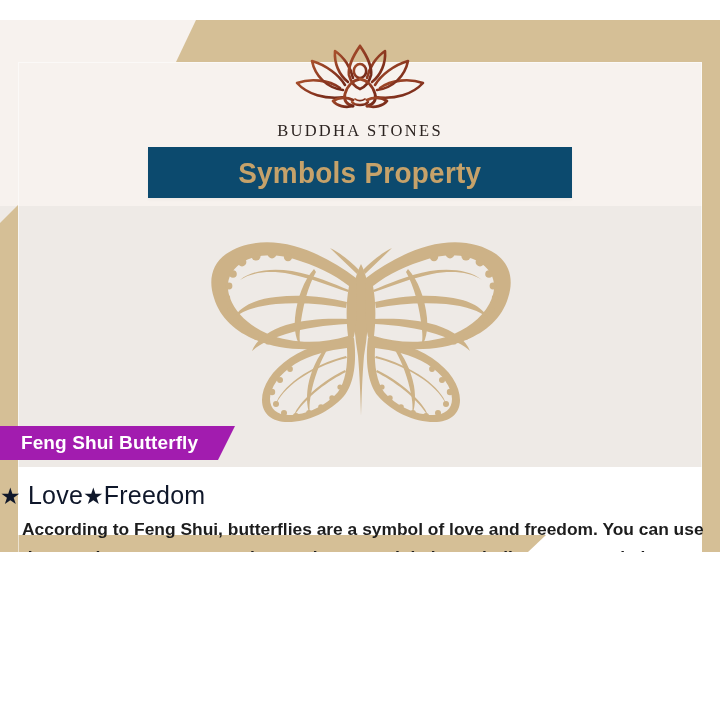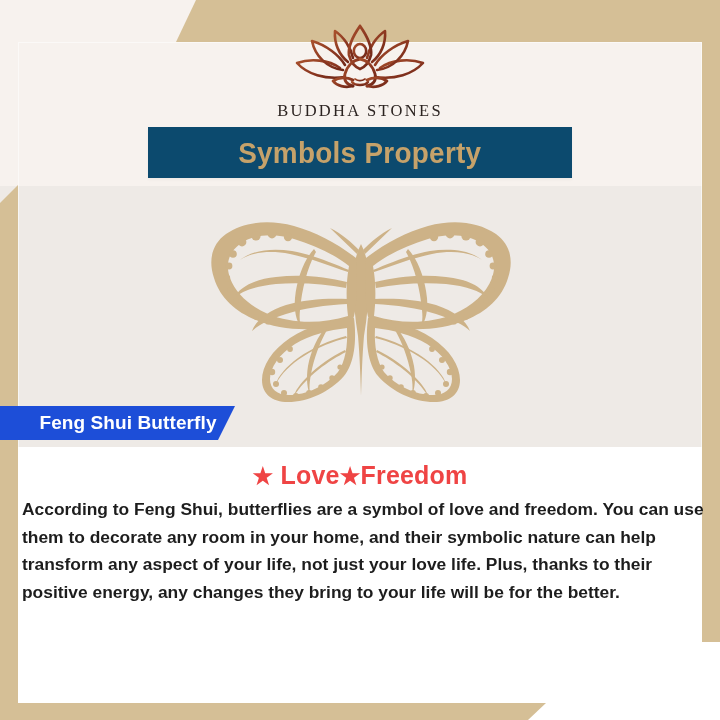--- a/index.html
+++ b/index.html
@@ -8,23 +8,24 @@
     width: 720px;
     height: 720px;
     overflow: hidden;
     background: #ffffff;
     font-family: "Liberation Sans", sans-serif;
   }
 
   #page {
     position: relative;
     width: 720px;
-    height: 720px;
+    height: 532px;
     background: #ffffff;
     overflow: hidden;
+    margin-top: 20px;
   }
 
   
   .band-top {
     position: absolute;
     left: 0; top: 0;
     width: 720px; height: 186px;
     background: #f7f2ee;
   }
   .band-mid {
@@ -125,43 +126,41 @@
     left: 196px; top: 206px;
     width: 330px; height: 200px;
   }
   .butterfly-wrap svg { display: block; width: 330px; height: 200px; }
 
   
   .fs-banner {
     position: absolute;
     left: 0; top: 406px;
     width: 235px; height: 34px;
-    background: #1d4ed8;
+    background: #a21caf;
     clip-path: polygon(0 0, 235px 0, 218px 34px, 0 34px);
     display: flex;
     align-items: center;
-    justify-content: center;
   }
   .fs-banner .fs-label {
     color: #ffffff;
     font-weight: 700;
     font-size: 19px;
     padding-left: 21px;
     letter-spacing: 0.1px;
     white-space: nowrap;
   }
 
   
   .tagline {
     position: absolute;
     left: 0; top: 461px;
     width: 720px;
-    text-align: center;
-    color: #ef4444;
-    font-weight: 700;
+    color: #0f172a;
+    font-weight: 400;
     font-size: 25px;
     letter-spacing: 0.2px;
     white-space: nowrap;
   }
   .tagline .star { font-size: 23px; }
 
   .body-copy {
     position: absolute;
     left: 22px; top: 496px;
     width: 700px;

